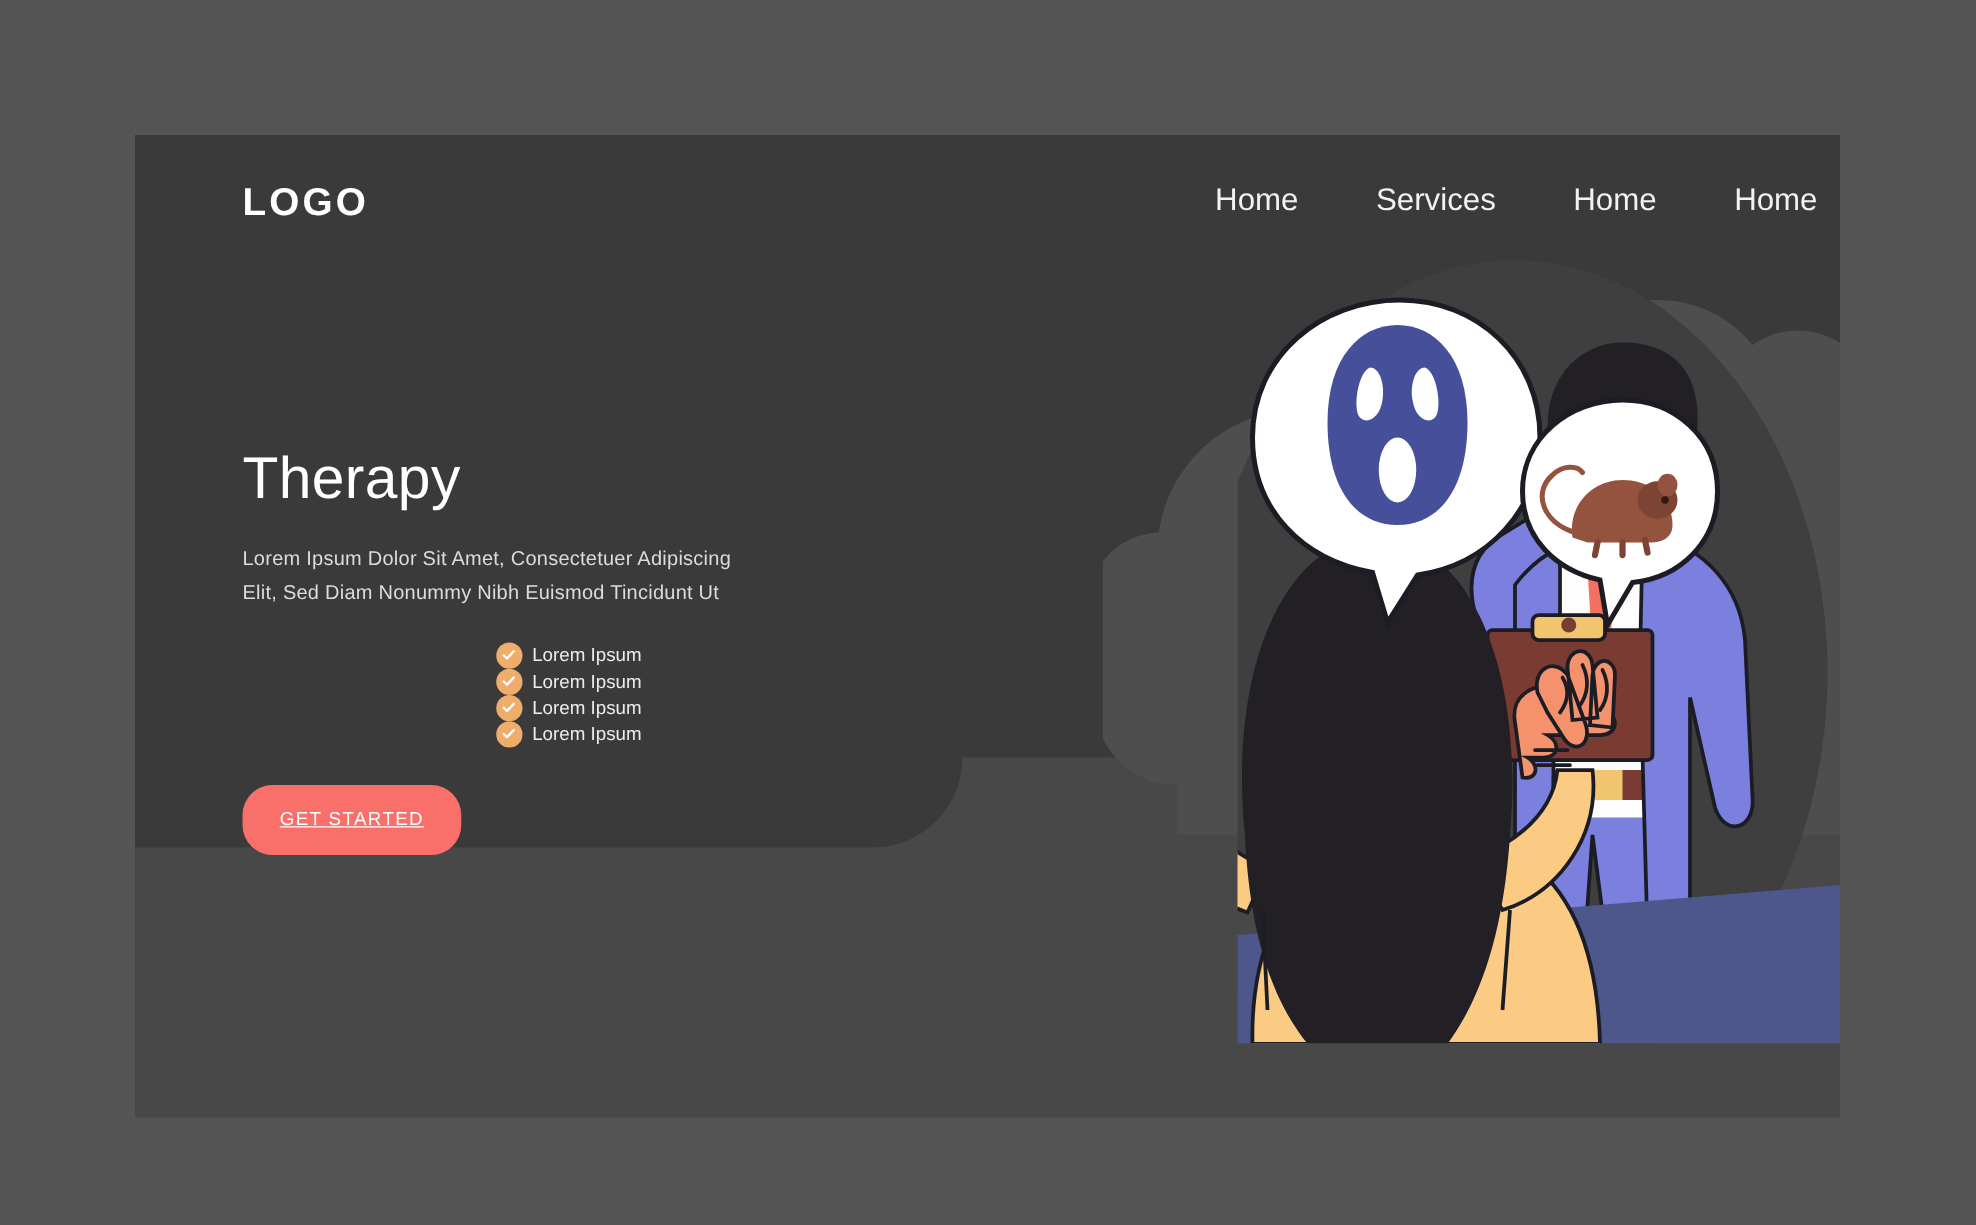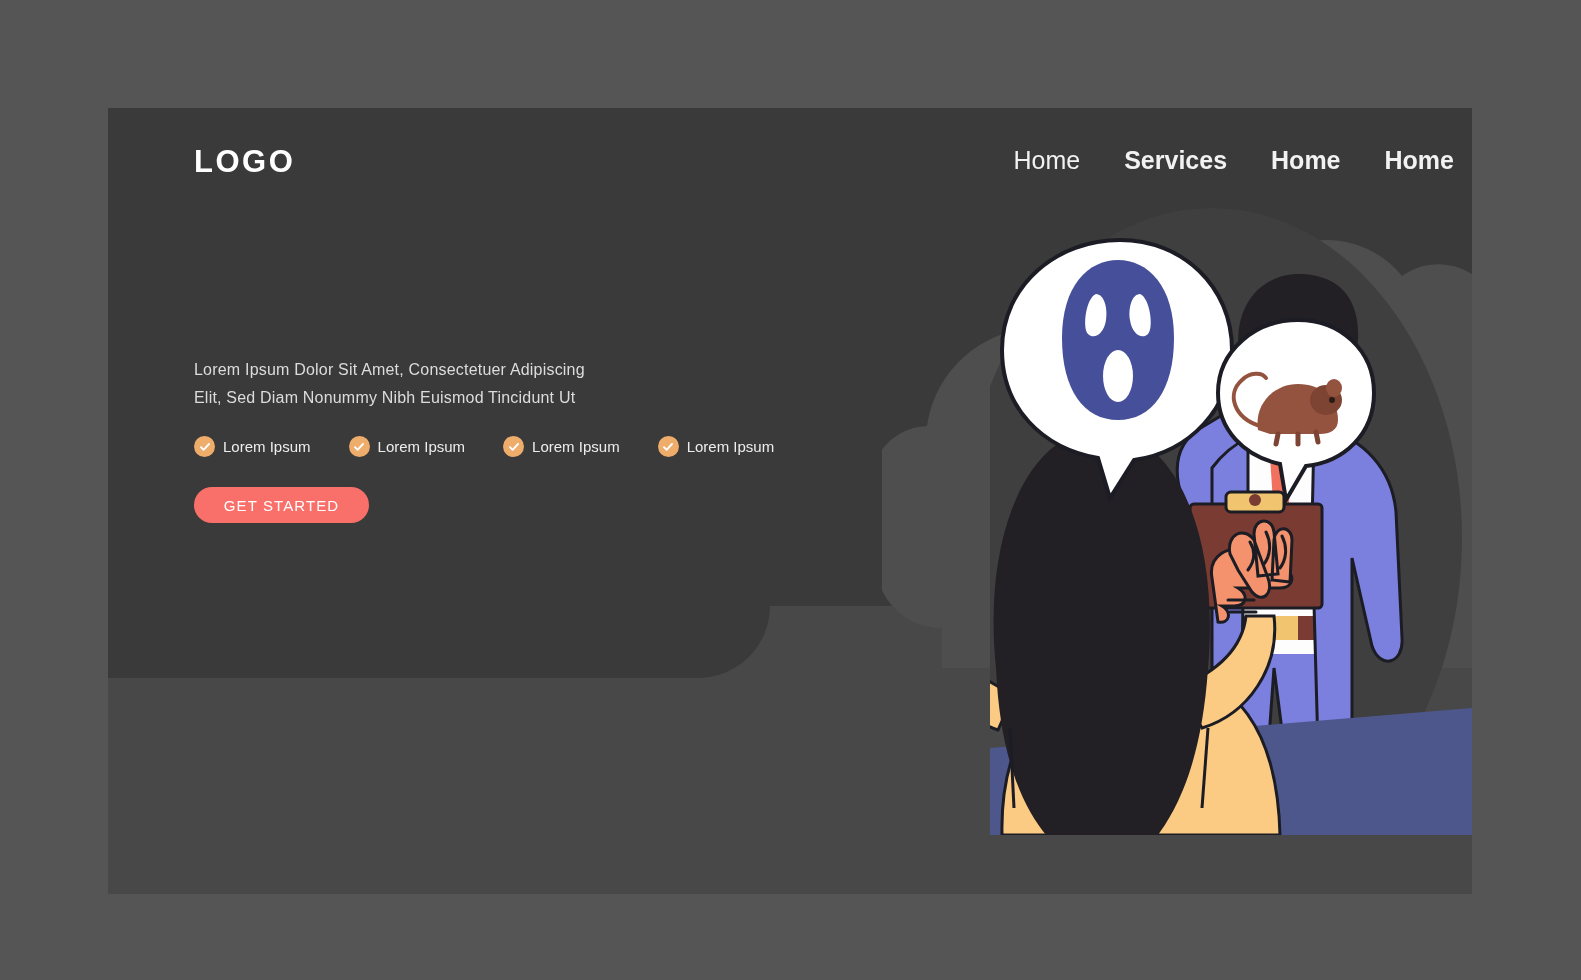--- a/index.html
+++ b/index.html
@@ -43,50 +43,50 @@
   }
   .nav {
     position:absolute; right:18px; top:38px;
     display:flex; align-items:center; gap:0px;
   }
   .nav-item {
     color:#f2f2f2; font-size:25px; font-weight:400;
     padding:0 0; margin-left:0; cursor:pointer;
     white-space:nowrap;
   }
-  .nav-item + .nav-item { margin-left:44px;font-weight:bold; }
+  .nav-item + .nav-item { margin-left:62px; }
 
   
   .hero { position:absolute; left:86px; top:248px; z-index:45; width:560px; }
   .hero-title {
     color:#ffffff; font-size:47px; font-weight:400; letter-spacing:0.3px;
     line-height:1.1; margin-bottom:26px;
   }
   .hero-desc {
     color:#dcdcdc; font-size:16px; font-weight:400; line-height:1.72;
     letter-spacing:0.2px; max-width:420px;
   }
   .features {
-    margin-top:25px; display:flex; align-items:center; gap:0;
+    margin-top:25px; display:flex; align-items:center; gap:0;flex-direction:column;
   }
   .feature { display:flex; align-items:center; margin-right:38px; }
   .feature-check {
     width:21px; height:21px; border-radius:50%;
     background:#eead6b; display:flex; align-items:center; justify-content:center;
     margin-right:8px; flex:none;
   }
   .feature-check svg { display:block; }
   .feature-label { color:#ededed; font-size:15px; white-space:nowrap; }
 
   .cta {
     margin-top:30px;
     display:inline-flex; align-items:center; justify-content:center;
-    width:175px; height:36px; border-radius:24px;
+    width:175px; height:56px; border-radius:24px;
     background:#f9706b; color:#ffffff;
-    font-size:15px; letter-spacing:1.1px; border:none; cursor:pointer;
+    font-size:15px; letter-spacing:1.1px; border:none; cursor:pointer;text-decoration:underline;
   }
 
   
   .illus {
     position:absolute; left:774px; top:0px;
     width:590px; height:727px;
     overflow:hidden; z-index:30;
   }
   .illus svg { display:block; }
 </style>
@@ -234,20 +234,21 @@
       <div class="logo">LOGO</div>
       <nav class="nav">
         <span class="nav-item">Home</span>
         <span class="nav-item">Services</span>
         <span class="nav-item">Home</span>
         <span class="nav-item">Home</span>
       </nav>
     </div>
 
     <div class="hero">
+      <h1 class="hero-title">Therapy</h1>
       <p class="hero-desc">Lorem Ipsum Dolor Sit Amet, Consectetuer Adipiscing Elit, Sed Diam Nonummy Nibh Euismod Tincidunt Ut</p>
 
       <div class="features">
         <div class="feature">
           <span class="feature-check">
             <svg width="12" height="12" viewBox="0 0 12 12">
                 <path d="M2 6.2 L4.6 8.8 L10 3" stroke="#ffffff" stroke-width="1.9" fill="none" stroke-linecap="round" stroke-linejoin="round"></path>
               </svg>
           </span>
           <span class="feature-label">Lorem Ipsum</span>

